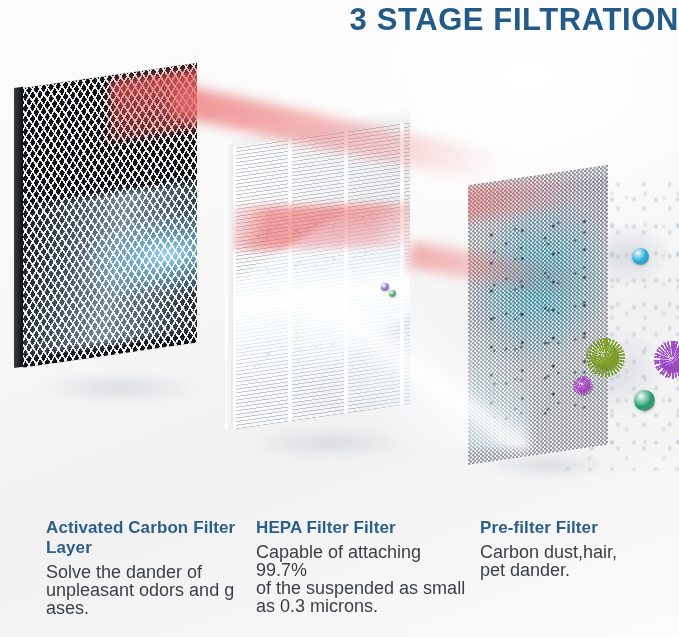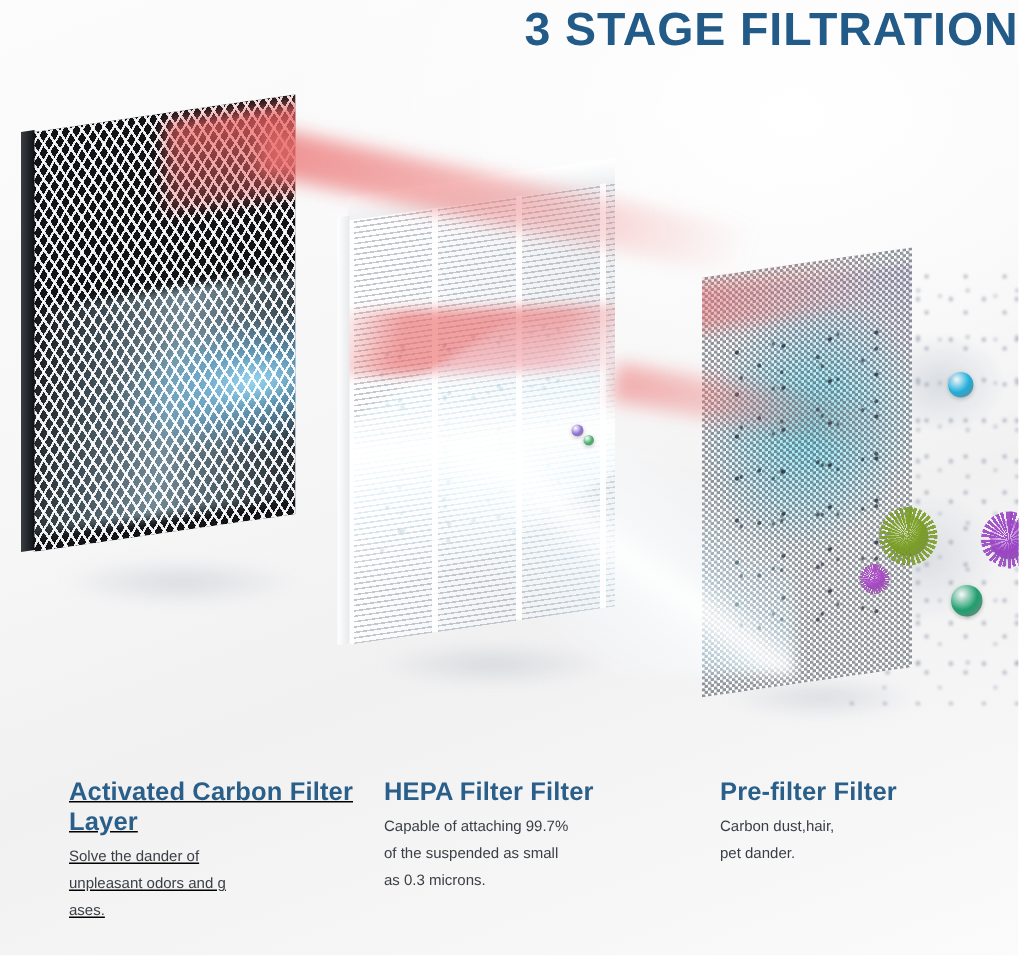--- a/index.html
+++ b/index.html
@@ -211,34 +211,34 @@
     background:radial-gradient(ellipse 50% 50% at 50% 50%, rgba(150,157,168,.30), rgba(255,255,255,0) 72%);
     filter:blur(5px);
   }
 
   
   .captions {
     position:absolute; left:0; top:518px; width:679px; height:119px;
     z-index:50;
   }
   .col { position:absolute; top:0; }
-  .col.c1 { left:46px;  width:200px;text-decoration:underline; }
+  .col.c1 { left:46px;  width:200px; }
   .col.c2 { left:256px; width:210px; }
   .col.c3 { left:480px; width:195px; }
   .col h3 {
     color:#2a5f8a;
     font-size:17px;
     font-weight:bold;
     line-height:20px;
     margin-bottom:5px;
     letter-spacing:.1px;
   }
   .col p {
     color:#3b3f45;
-    font-size:10px;
+    font-size:18px;
     line-height:18px;
     white-space:pre-line;
   }
 </style>
 </head>
 <body>
 
 <div id="stage">
 
   <div class="title-wrap">

